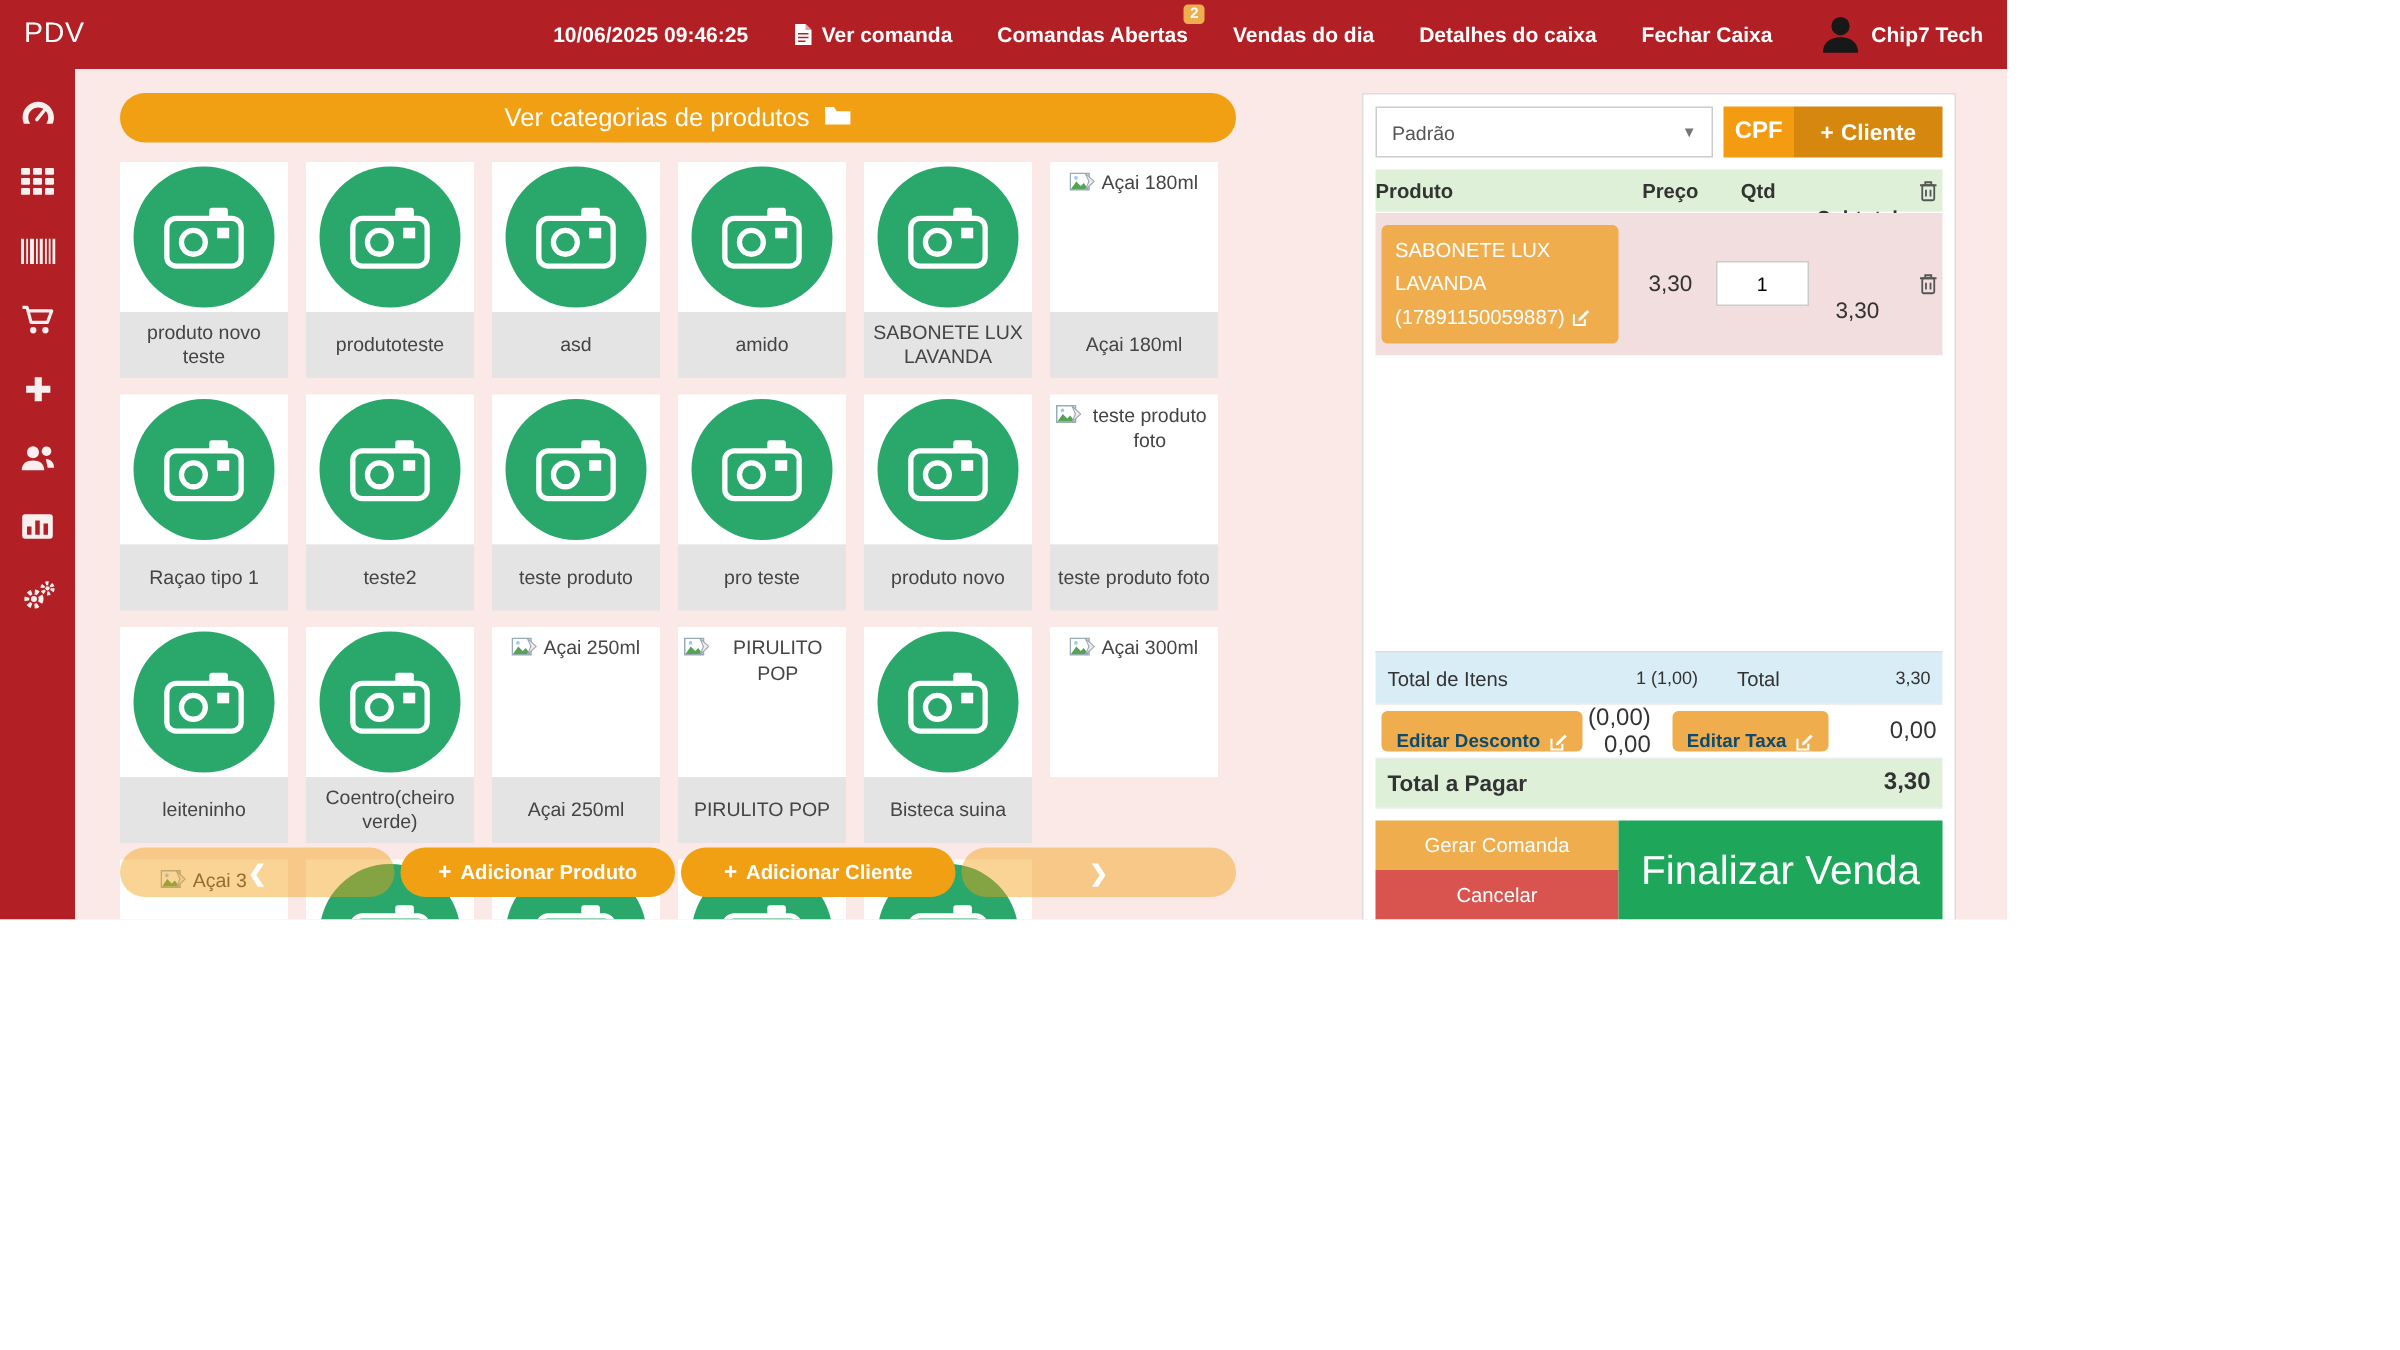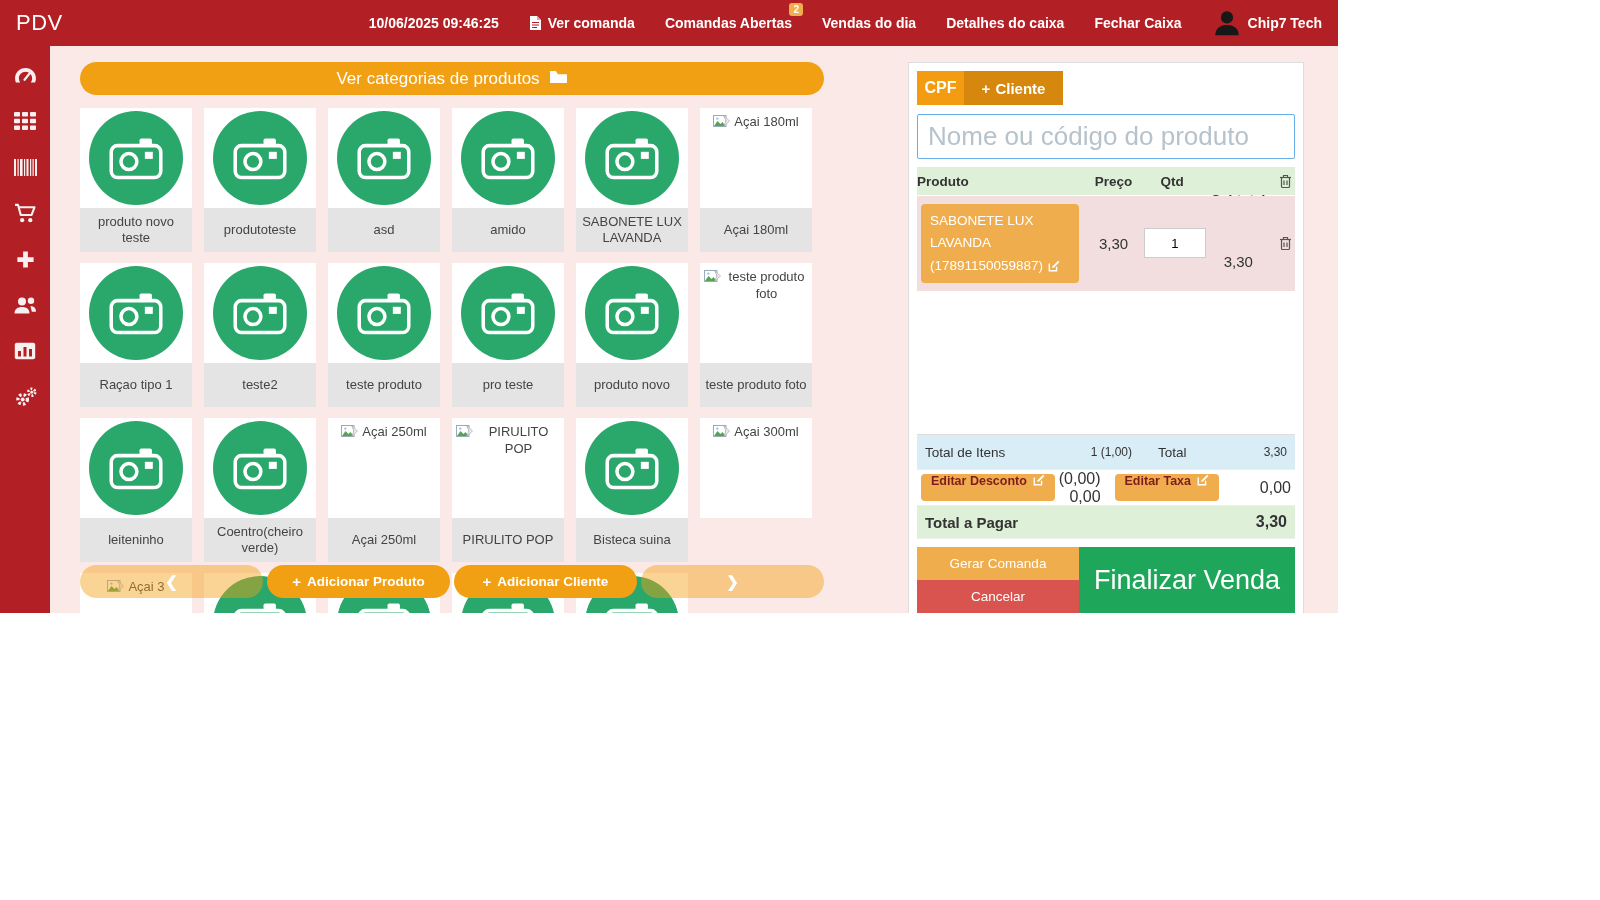--- a/index.html
+++ b/index.html
@@ -1,21 +1,21 @@
 <!DOCTYPE html>
 <html><head>
 <meta charset="utf-8">
 <style>
   html,body{margin:0;padding:0;background:#fff;font-family:"Liberation Sans",sans-serif;}
   .stage{position:relative;width:1600px;height:900px;background:#fff;overflow:hidden;}
   .app{position:absolute;left:0;top:0;width:1338px;height:613px;background:#fbe9e7;overflow:hidden;}
 
   
   .navbar{position:absolute;top:0;left:0;right:0;height:46px;background:#b21f24;display:flex;align-items:center;color:#fff;padding:0 16px;box-sizing:border-box;z-index:6;}
-  .brand{font-size:22px;letter-spacing:.5px;}
+  .brand{font-size:19px;letter-spacing:.5px;}
   .nav-right{margin-left:auto;display:flex;align-items:center;gap:30px;}
   .nav-dt{font-weight:700;font-size:14px;}
   .nav-link{display:flex;align-items:center;gap:6px;font-weight:700;font-size:14px;position:relative;cursor:pointer;white-space:nowrap;}
   .badge{position:absolute;top:-12px;right:-11px;background:#f0ad4e;color:#fff;font-size:10px;font-weight:700;padding:1px 4px;border-radius:3px;}
 
   
   .sidebar{position:absolute;top:46px;left:0;width:50px;bottom:0;background:#b21f24;display:flex;flex-direction:column;align-items:center;padding-top:6px;box-sizing:border-box;z-index:5;}
   .sb-item{height:46px;width:100%;display:flex;align-items:center;justify-content:center;cursor:pointer;opacity:.93;}
 
   
@@ -59,21 +59,21 @@
   .spacer{flex:1;background:#fff;}
   .tot-row{display:flex;align-items:center;height:36px;padding:16px 8px;font-size:13.5px;color:#333;box-sizing:border-box;flex:none;border-bottom:1px solid #eee;}
   .tot-blue{background:#d9edf7;border-top:1px solid #ddd;}
   .tot-white{background:#fff;padding:0 4px;}
   .tot-green{background:#dff0d8;font-weight:700;height:20px;font-size:15px;}
   .big{font-size:12px;}
   .mid{font-size:16px;}
   .w-label{width:130px;}
   .v-right{flex:1;text-align:right;}
   .lbl2{width:78px;padding-left:26px;box-sizing:border-box;}
-  .btn-edit{background:#f0ad4e;color:#7f1d1d;border-radius:4px;height:27px;display:flex;align-items:flex-start;gap:6px;padding:0 10px;font-size:12.5px;font-weight:700;cursor:pointer;flex:none;}
+  .btn-edit{background:#f0ad4e;color:#0c4a6e;border-radius:4px;height:27px;display:flex;align-items:flex-end;gap:6px;padding:0 10px;font-size:12.5px;font-weight:700;cursor:pointer;flex:none;}
   .actions{display:flex;margin-top:8px;flex:none;}
   .actions-left{width:162px;display:flex;flex-direction:column;}
   .btn-gerar{height:33px;background:#f0ad4e;color:#fff;font-size:13.5px;display:flex;align-items:center;justify-content:center;cursor:pointer;}
   .btn-cancel{height:33px;background:#d9534f;color:#fff;font-size:13.5px;display:flex;align-items:center;justify-content:center;cursor:pointer;}
   .btn-finish{flex:1;background:#1ea65b;color:#fff;font-size:27px;display:flex;align-items:center;justify-content:center;cursor:pointer;}
 </style>
 </head>
 <body>
 
 <div class="stage">
@@ -536,28 +536,31 @@
             <span>Adicionar Cliente</span>
           </div>
           <div class="pill faded">
               <span>❯</span>
             </div>
         </div>
       </div>
 
       <div class="right-panel">
         <div class="rp-row1">
+          <div class="select">
+            <span>Padrão</span>
+            <span class="caret">▼</span>
+          </div>
           <div class="btn-cpf">CPF</div>
           <div class="btn-cliente">
             <span class="plus-glyph">+</span>
             <span>Cliente</span>
           </div>
         </div>
 
-        <input class="search" placeholder="Nome ou código do produto" style="">
 
         <div class="tbl-head">
           <div class="col-prod">Produto</div>
           <div class="col-price">Preço</div>
           <div class="col-qty">Qtd</div>
           <div class="col-sub">Subtotal</div>
           <div class="col-del">
               <svg width="13" height="15" viewBox="0 0 13 15" fill="none" stroke="#555" stroke-width="1.2">
                 <path d="M1 3.5h11"></path>
                 <path d="M4.5 3V1.5h4V3"></path>

